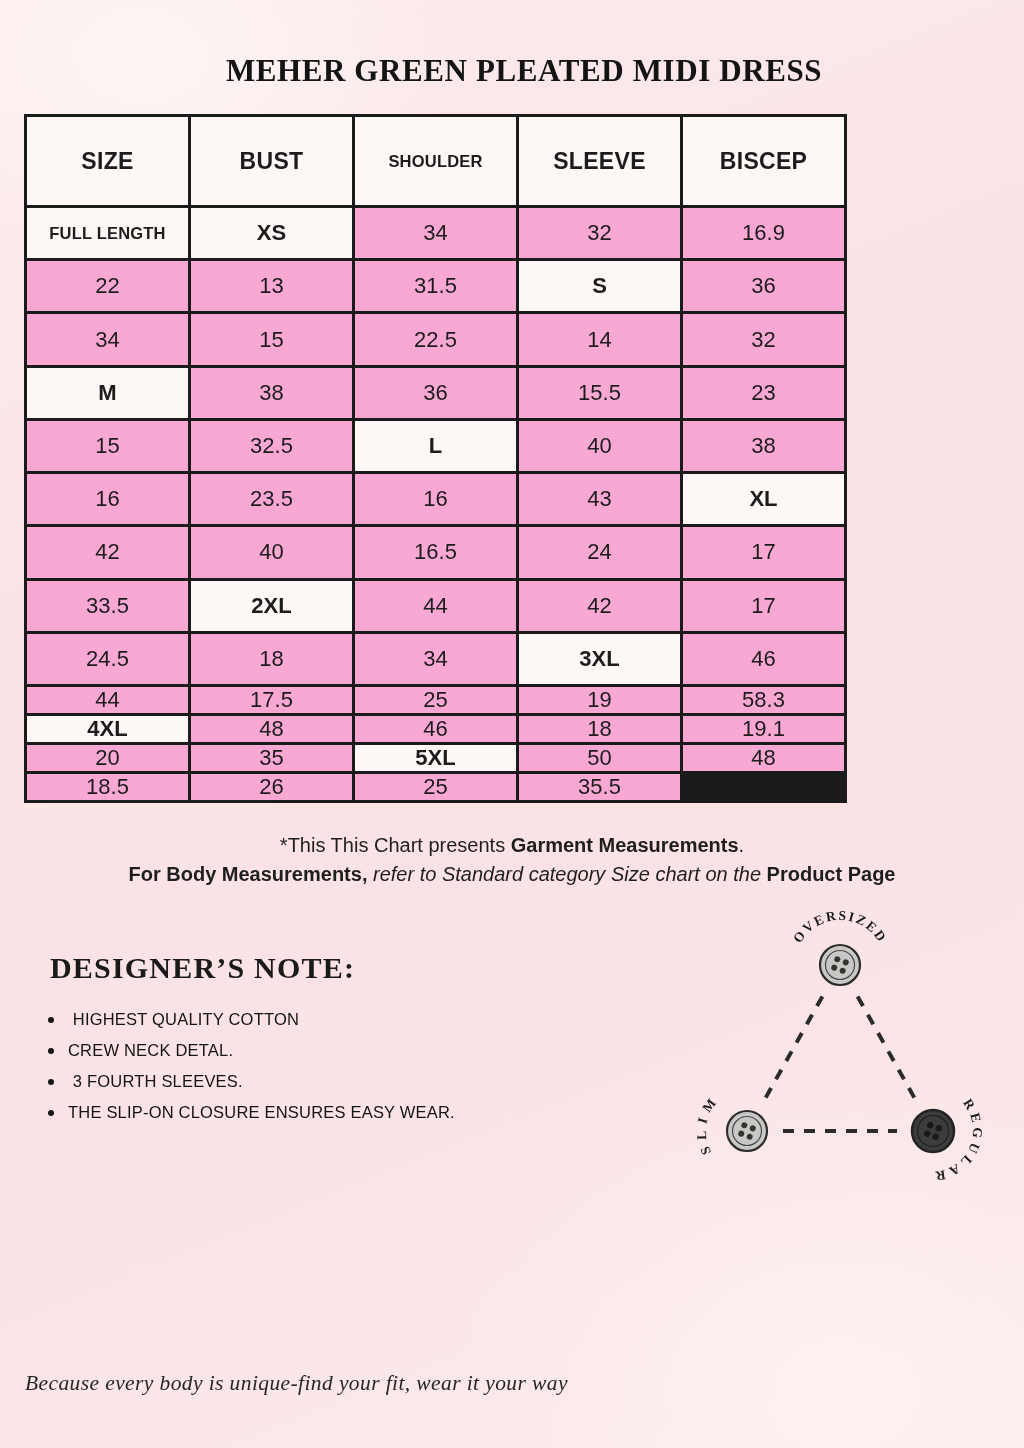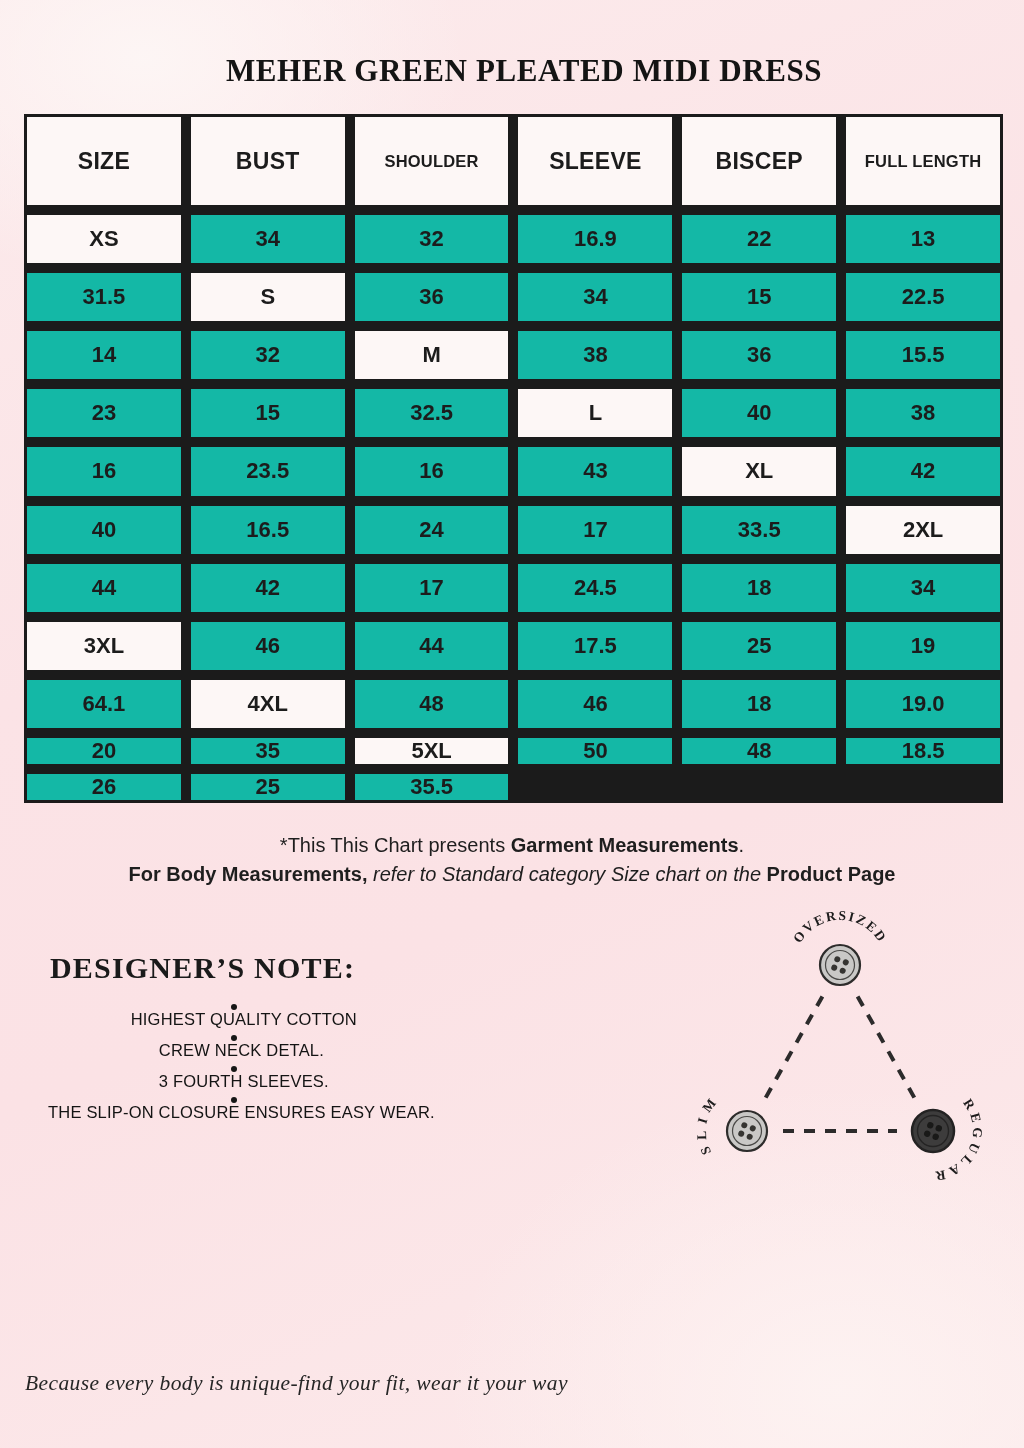--- a/index.html
+++ b/index.html
@@ -18,58 +18,57 @@
   }
   
   .title{
     position:absolute;top:53px;left:12px;width:100%;
     text-align:center;
     font-family:"Liberation Serif",serif;
     font-weight:700;font-size:31px;letter-spacing:.6px;color:#141414;
   }
   
   .size-table{
-    position:absolute;left:24px;top:114px;width:979px;height:689px;
+    position:absolute;left:24px;top:114px;width:823px;height:689px;
     box-sizing:border-box;
     display:grid;
-    grid-template-columns:repeat(6,1fr);
+    grid-template-columns:repeat(5,1fr);
     grid-template-rows:88px repeat(9,1fr);
-    gap:10px;
+    gap:3px;
     background:#1b1b1b;
     border:3px solid #1b1b1b;
   }
   .size-table > div{
     display:flex;align-items:center;justify-content:center;
     text-align:center;
   }
   .th{background:#fdf7f6;font-weight:700;font-size:23px;letter-spacing:.3px;}
   .th-sm{font-size:16.5px;letter-spacing:.2px;}
   .sc{background:#fdf7f6;font-weight:700;font-size:22px;}
-  .td{background:#14b8a6;font-weight:700;font-size:22px;}
+  .td{background:#f9a8d4;font-weight:400;font-size:22px;}
   
   .footnote{
     position:absolute;top:831px;left:0;width:100%;
     text-align:center;font-size:20px;line-height:29px;color:#1e1e1e;
   }
   .fn-bold{font-weight:700;}
   .fn-italic{font-style:italic;}
   
   .designer-heading{
     position:absolute;left:50px;top:951px;
     font-family:"Liberation Serif",serif;
     font-weight:600;font-size:30px;letter-spacing:1.2px;color:#1a1a1a;
   }
   .designer-list{
     position:absolute;left:48px;top:1004px;margin:0;padding:0;list-style:none;
   }
   .designer-list li{
     display:flex;align-items:center;height:31px;
     font-size:16.5px;letter-spacing:.2px;color:#141414;
     white-space:pre-wrap;
-    flex-direction:column;
   }
   .bullet-dot{
     width:6px;height:6px;border-radius:50%;background:#161616;
     margin-right:14px;flex:0 0 auto;
   }
   
   .fit-diagram{position:absolute;left:680px;top:908px;}
   .dash-line{stroke:#2c2b2b;stroke-width:4;stroke-dasharray:11 10;stroke-linecap:butt;fill:none;}
   .btn-light{fill:#c9c8c6;stroke:#2d2c2b;stroke-width:2.2;}
   .btn-light-rim{fill:none;stroke:#4a4947;stroke-width:1.2;}
@@ -154,27 +153,27 @@
     <div class="td">24.5</div>
     <div class="td">18</div>
     <div class="td">34</div>
 
     <div class="sc">3XL</div>
     <div class="td">46</div>
     <div class="td">44</div>
     <div class="td">17.5</div>
     <div class="td">25</div>
     <div class="td">19</div>
-    <div class="td">64.1</div>
+    <div class="td">58.3</div>
 
     <div class="sc">4XL</div>
     <div class="td">48</div>
     <div class="td">46</div>
     <div class="td">18</div>
-    <div class="td">19.0</div>
+    <div class="td">19.1</div>
     <div class="td">20</div>
     <div class="td">35</div>
 
     <div class="sc">5XL</div>
     <div class="td">50</div>
     <div class="td">48</div>
     <div class="td">18.5</div>
     <div class="td">26</div>
     <div class="td">25</div>
     <div class="td">35.5</div>

